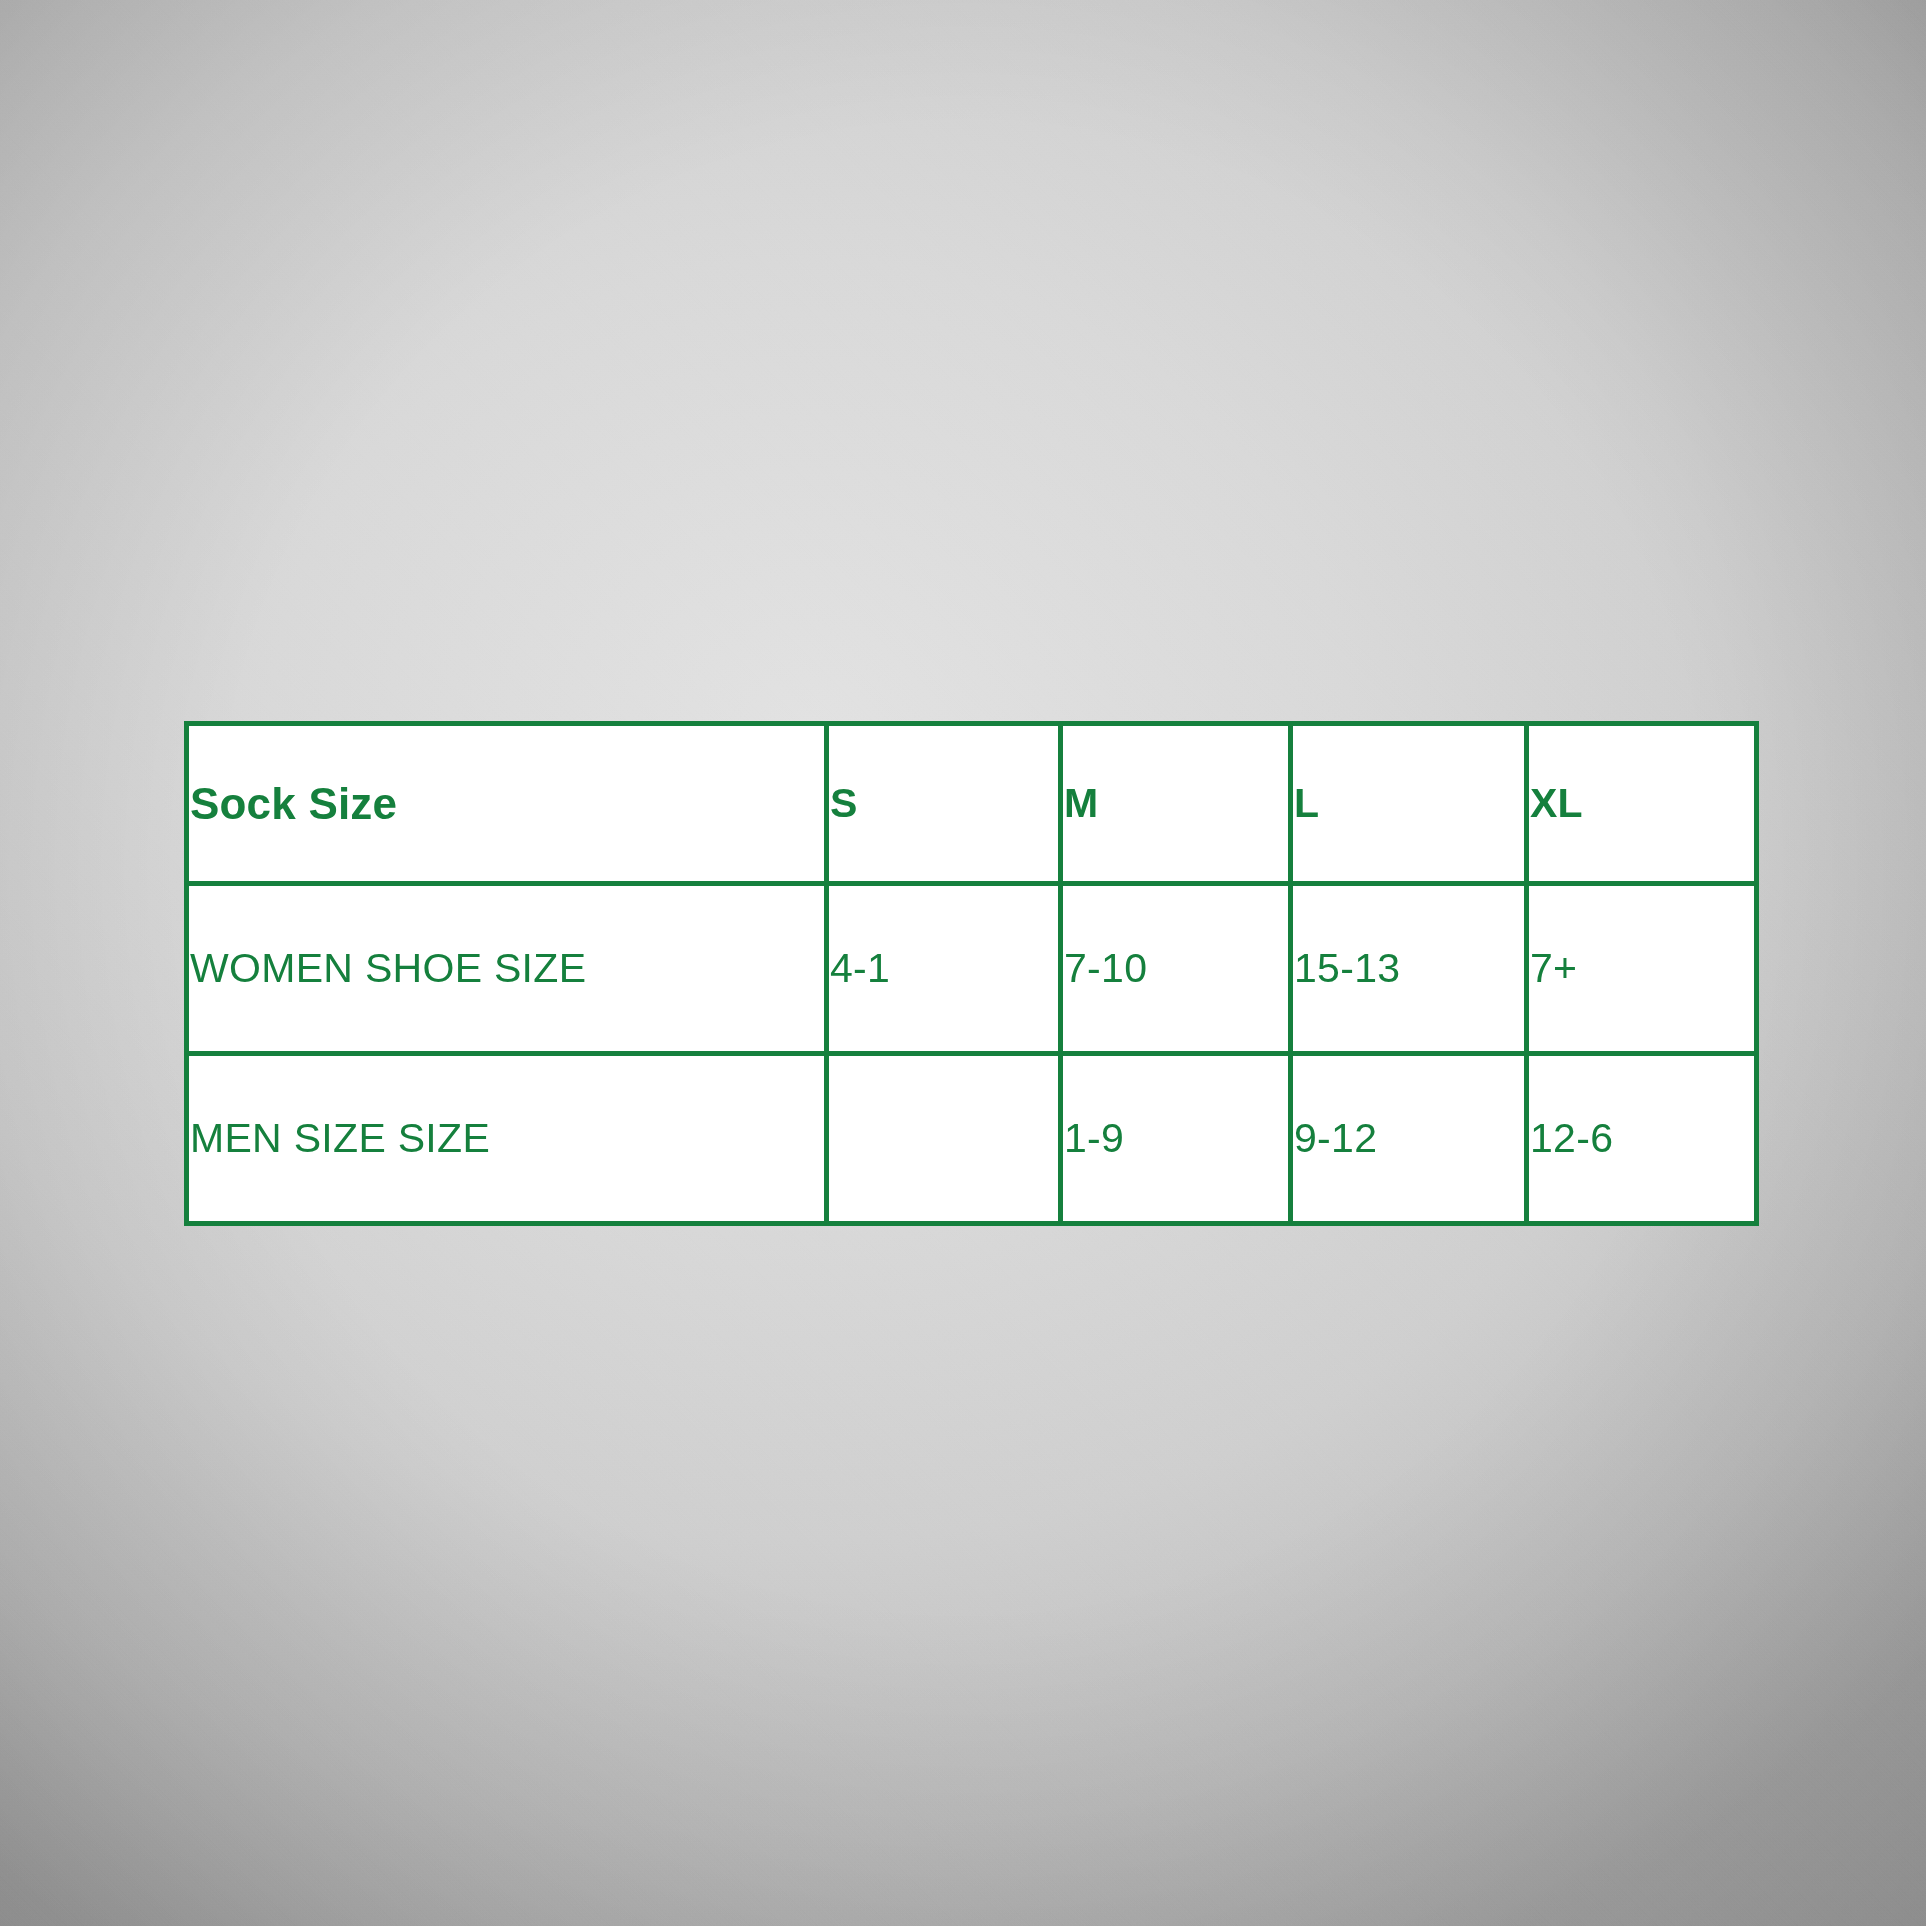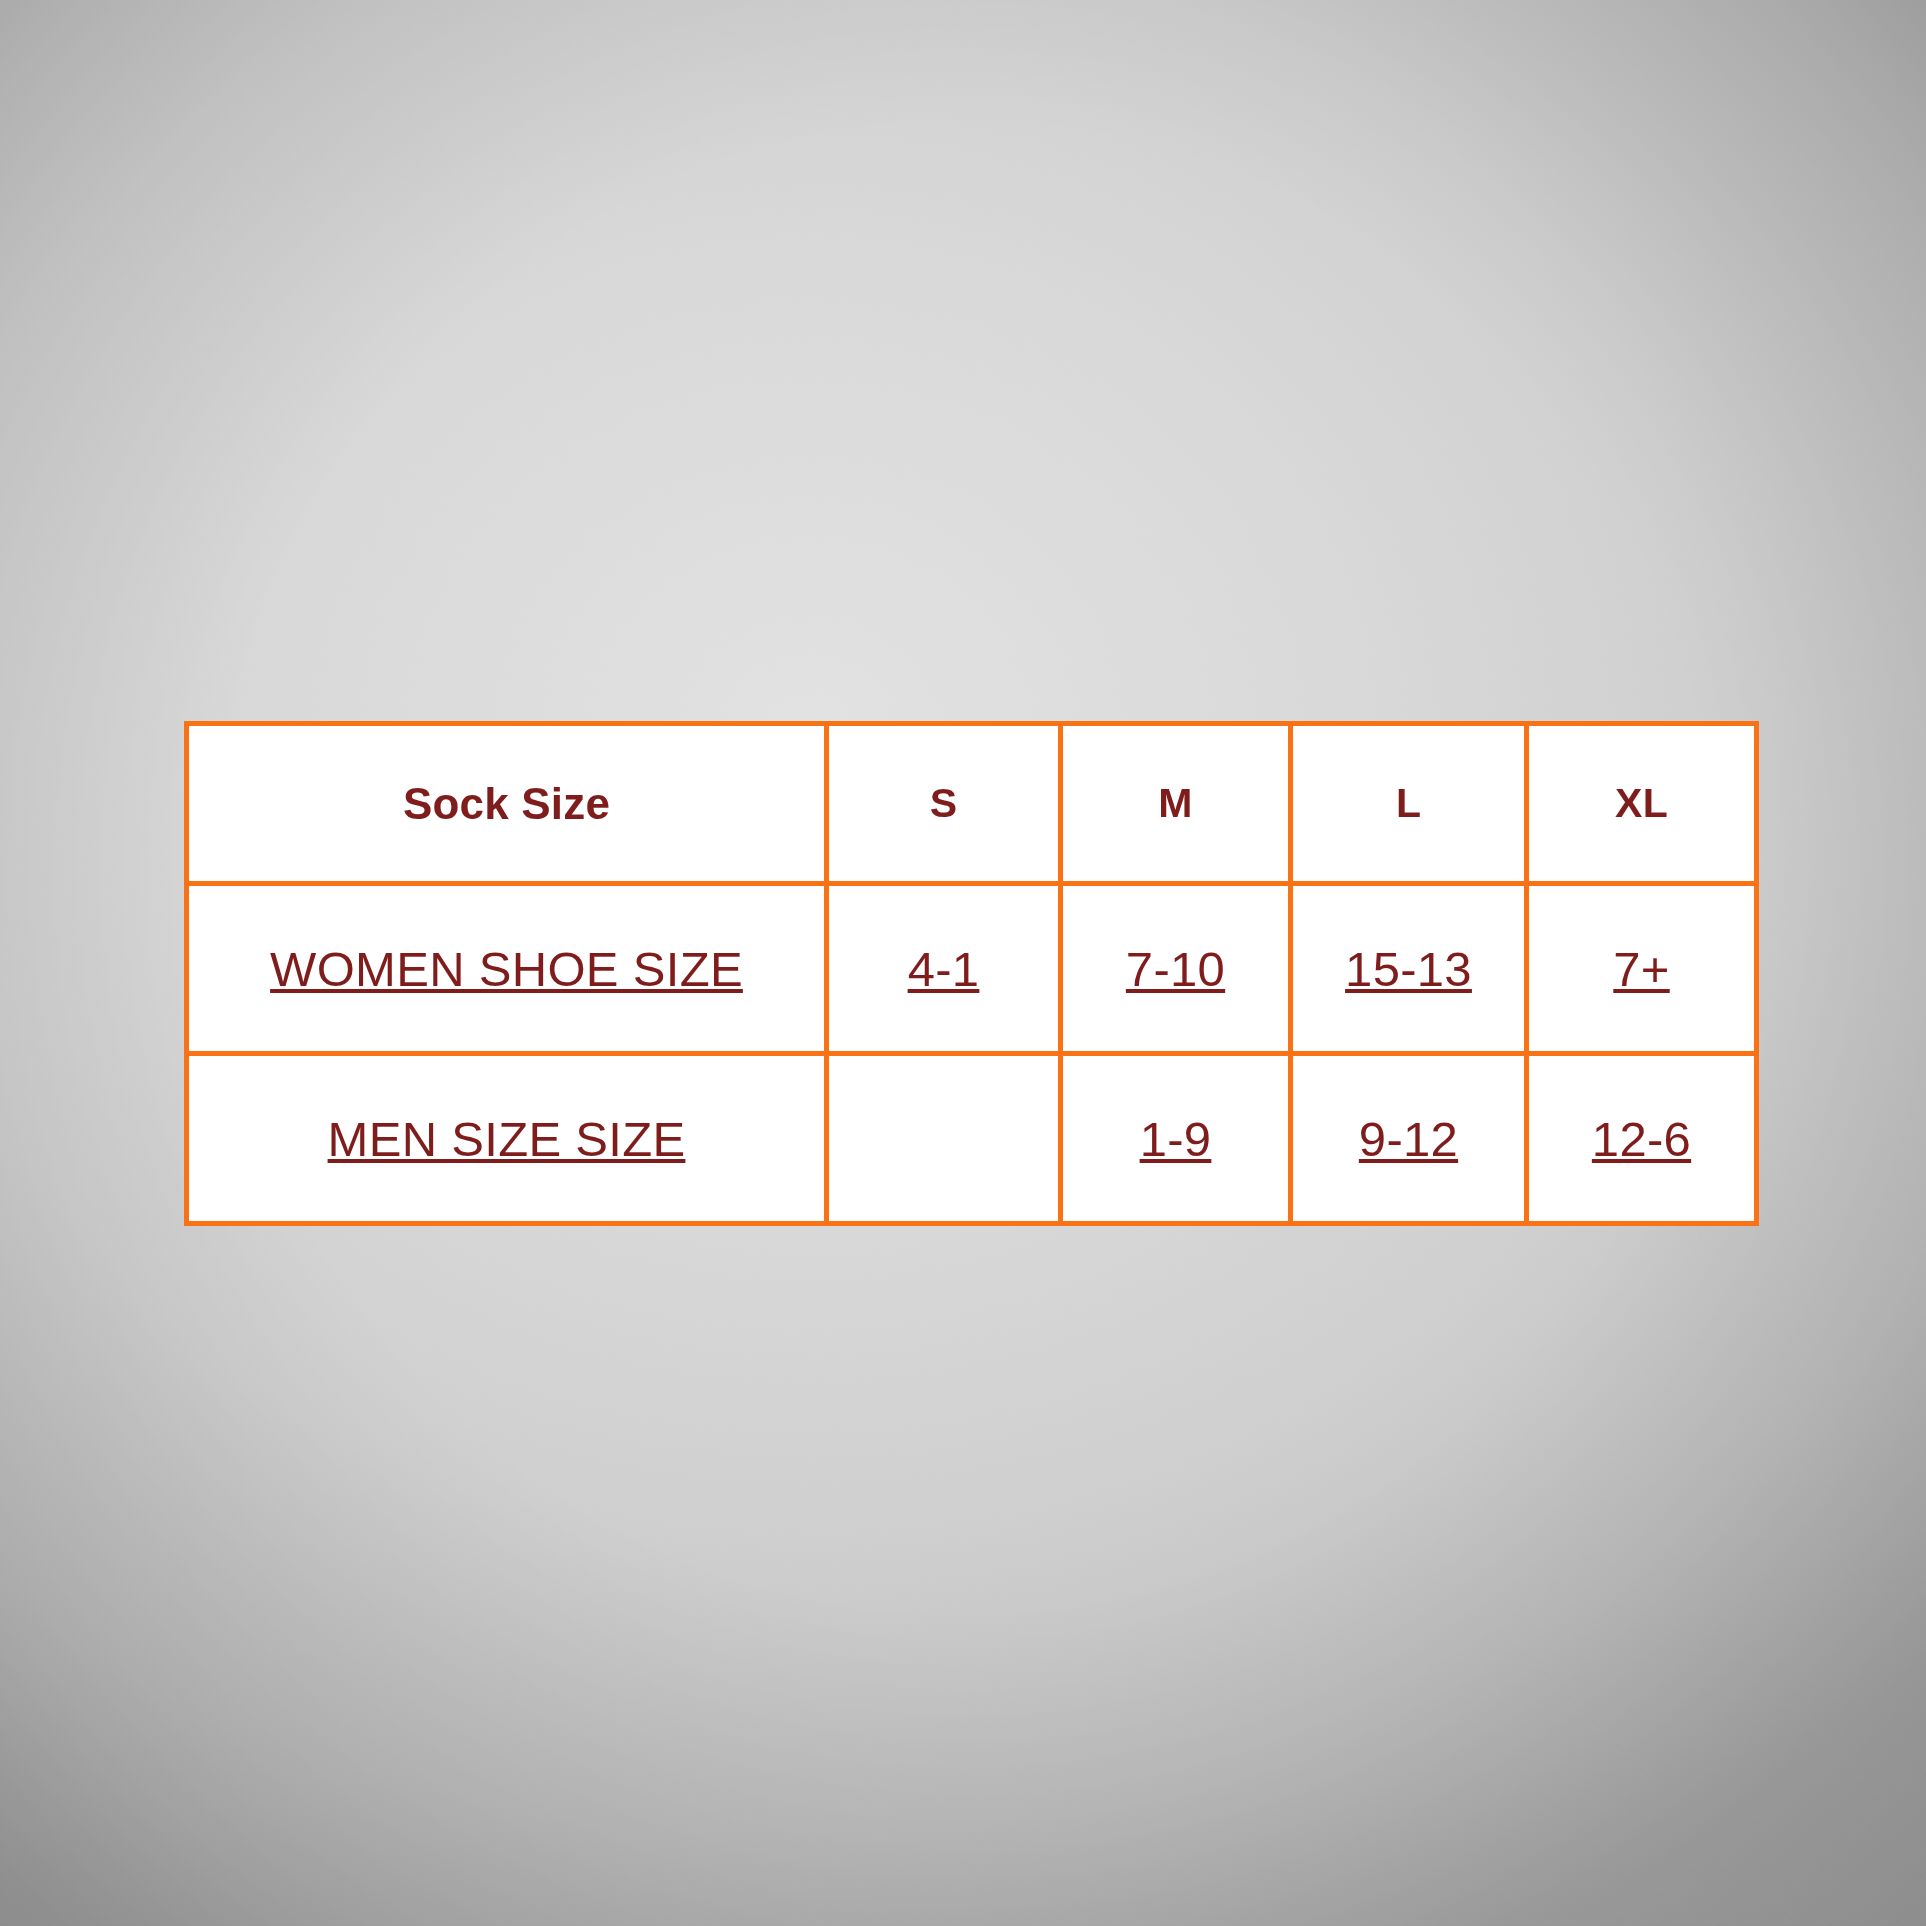--- a/index.html
+++ b/index.html
@@ -44,39 +44,37 @@
     top: 721px;
     width: 1568px;
   }
   table.size-chart {
     border-collapse: collapse;
     width: 1568px;
     background: #ffffff;
     table-layout: fixed;
   }
   table.size-chart td {
-    border: 5px solid #f97316;
+    border: 5px solid #15803d;
     background: #ffffff;
-    text-align: center;
     vertical-align: middle;
-    color: #7f1d1d;
+    color: #15803d;
     box-sizing: border-box;
   }
   .row-head td {
     height: 160px;
     font-size: 41px;
     font-weight: bold;
     letter-spacing: 0.2px;
   }
   .row-body td {
     height: 170px;
-    font-size: 49px;
+    font-size: 41px;
     font-weight: normal;
     letter-spacing: 0.3px;
-    text-decoration: underline;
   }
   .col-label { width: 640px; }
   .col-s  { width: 234px; }
   .col-m  { width: 230px; }
   .col-l  { width: 236px; }
   .col-xl { width: 230px; }
   .row-head td.col-label { font-size: 44px; }
 </style>
 </head>
 <body>

